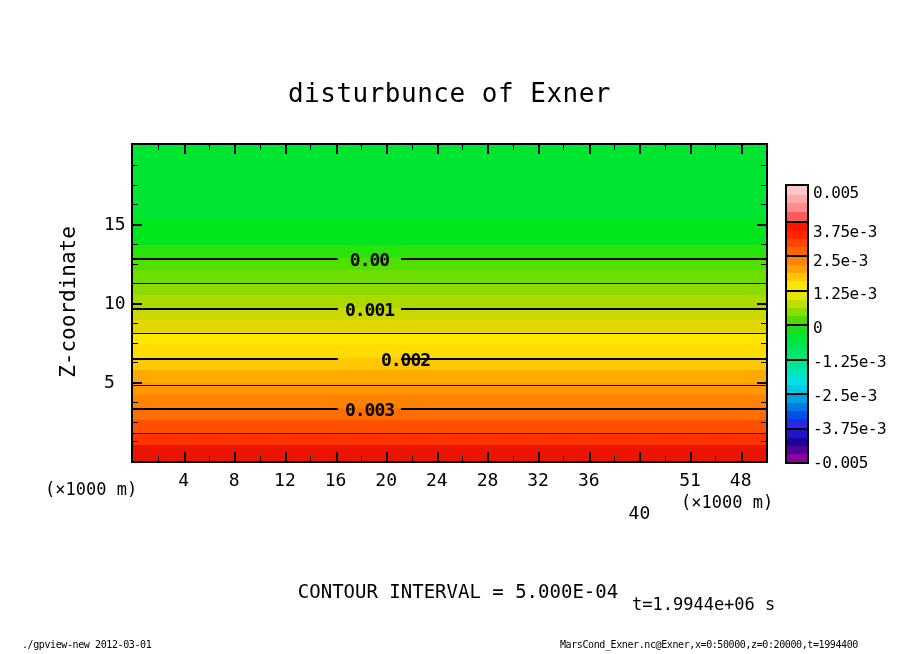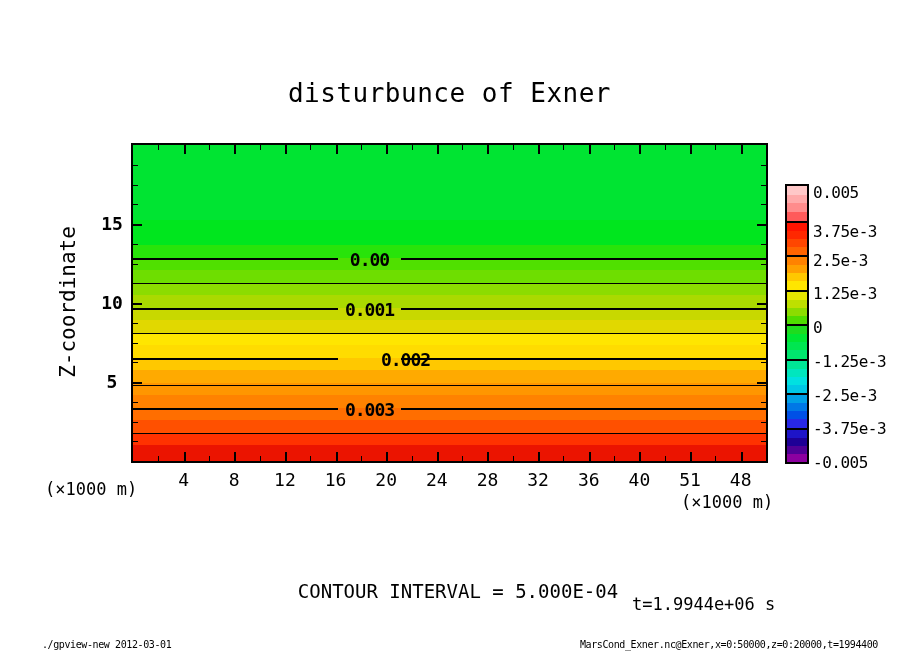--- a/index.html
+++ b/index.html
@@ -9,26 +9,26 @@
   #plot-title{left:133px;top:78px;width:633px;text-align:center;font-size:26px;letter-spacing:0.5px;white-space:nowrap;}
   #y-axis-title{left:-47px;top:290px;width:230px;text-align:center;font-size:21px;
                 transform:rotate(-90deg);transform-origin:center center;white-space:nowrap;}
   #plot{left:131px;top:143px;width:633px;height:316px;border:2px solid #000;overflow:hidden;}
   .band{position:absolute;left:0;width:633px;}
   .cline{position:absolute;background:#000;}
   .clabel{position:absolute;transform:translate(-50%,-50%);font-size:18px;font-weight:bold;
           letter-spacing:-1px;white-space:nowrap;}
   .tick{position:absolute;background:#000;}
   .xtlabel{position:absolute;transform:translateX(-50%);font-size:18px;top:469px;white-space:nowrap;}
-  .ytlabel{position:absolute;width:34px;text-align:center;left:95px;font-size:18px;white-space:nowrap;font-weight:bold;}
+  .ytlabel{position:absolute;width:34px;text-align:left;left:104px;font-size:18px;white-space:nowrap;}
   .unit{font-size:17px;white-space:nowrap;}
   #x-axis-title{left:133px;top:518px;width:633px;text-align:center;font-size:21px;white-space:nowrap;}
   #contour-note{left:133px;top:580px;width:650px;text-align:center;font-size:19px;white-space:nowrap;}
   #time-note{left:632px;top:594px;font-size:17px;white-space:nowrap;}
-  .footer{top:639px;font-size:10px;letter-spacing:-0.4px;white-space:nowrap;margin-left:20px;}
+  .footer{top:639px;font-size:10px;letter-spacing:-0.4px;white-space:nowrap;}
   #colorbar{left:785px;top:184px;width:20px;height:276px;border:2px solid #000;}
   .cb-seg{position:absolute;left:0;width:20px;box-sizing:border-box;}
   .cb-sub{width:20px;}
   .cb-label{position:absolute;left:813px;font-size:16px;letter-spacing:-0.5px;white-space:nowrap;}
 </style>
 </head>
 <body>
 
 <div id="root">
   <div id="plot-title" class="abs">disturbunce of Exner</div>
@@ -159,21 +159,21 @@
   <div id="x-tick-labels">
       <div class="abs xtlabel" style="left: 183.64px;">4</div>
       <div class="abs xtlabel" style="left: 234.28px;">8</div>
       <div class="abs xtlabel" style="left: 284.92px;">12</div>
       <div class="abs xtlabel" style="left: 335.56px;">16</div>
       <div class="abs xtlabel" style="left: 386.2px;">20</div>
       <div class="abs xtlabel" style="left: 436.84px;">24</div>
       <div class="abs xtlabel" style="left: 487.48px;">28</div>
       <div class="abs xtlabel" style="left: 538.12px;">32</div>
       <div class="abs xtlabel" style="left: 588.76px;">36</div>
-      <div class="abs xtlabel" style="left: 639.4px;">40</div>
+      <div class="abs xtlabel" style="left: 639.4px; margin-top: 33px;">40</div>
       <div class="abs xtlabel" style="left: 690.04px;">51</div>
       <div class="abs xtlabel" style="left: 740.68px;">48</div>
     </div>
   <div class="abs unit" style="left:45px;top:479px;">(×1000 m)</div>
   <div class="abs unit" style="left:681px;top:492px;">(×1000 m)</div>
 
   <div id="contour-note" class="abs">CONTOUR INTERVAL = 5.000E-04</div>
   <div id="time-note" class="abs">t=1.9944e+06 s</div>
 
   <div class="abs footer" style="left:22px;">./gpview-new  2012-03-01</div>

